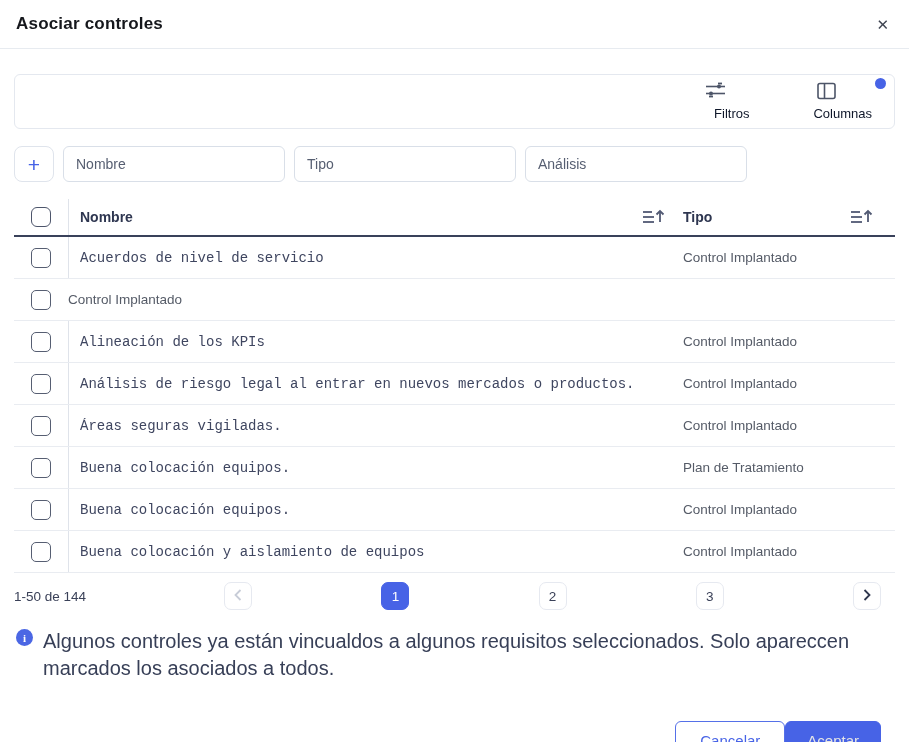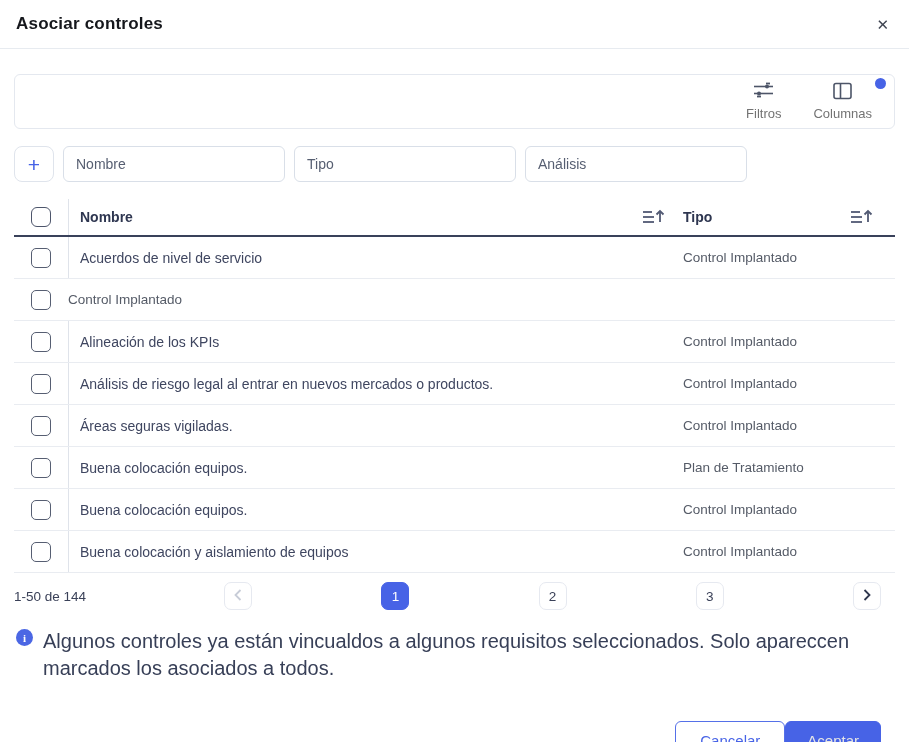--- a/index.html
+++ b/index.html
@@ -20,21 +20,21 @@
   
   .toolbar {
     height: 55px; border: 1px solid #e4e8ef; border-radius: 6px;
     display: flex; justify-content: flex-end; align-items: center; padding-right: 6px;
   }
   .tool-btn {
     position: relative; background: none; border: none; cursor: pointer;
     display: flex; flex-direction: column; align-items: center; gap: 3px;
     padding: 4px 16px; color: #4d5568; font-family: inherit;
   }
-  .tool-btn .tool-label { font-size: 13px; color: #737373; }
+  .tool-btn .tool-label { font-size: 13px; color: #0f172a; margin-left: 32px; }
   .badge-dot { position: absolute; top: 0px; right: 2px; width: 11px; height: 11px; border-radius: 50%; background: var(--accent); }
 
   
   .filter-row { margin-top: 17px; display: flex; align-items: center; gap: 9px; }
   .add-btn {
     width: 40px; height: 36px; background: #fff; border: 1px solid #dfe4ec; border-radius: 8px;
     color: var(--accent); font-size: 21px; line-height: 1; cursor: pointer;
     display: flex; align-items: center; justify-content: center; font-family: inherit;
   }
   .filter-input {
@@ -51,21 +51,21 @@
   .col-nombre {
     flex: 1; min-width: 0; height: 100%; border-left: 1px solid #dfe3ea;
     display: flex; align-items: center; justify-content: space-between;
     padding: 0 18px 0 11px;
   }
   .col-tipo {
     width: 212px; flex: none; height: 100%;
     display: flex; align-items: center; justify-content: space-between; padding-right: 22px;
   }
   .th-label { font-size: 14px; font-weight: 700; color: #2e3650; }
-  .cell-name { font-size: 14px; color: #3f4660; white-space: nowrap; overflow: hidden; text-overflow: ellipsis; }
+  .cell-name { font-size: 14px; color: #3f4660; white-space: nowrap; overflow: hidden; text-overflow: ellipsis; font-family: Liberation Mono, monospace; }
   .cell-tipo { font-size: 13.5px; color: #555b67; }
   .checkbox {
     width: 20px; height: 20px; background: #fff; border: 1.4px solid #4d556b;
     border-radius: 6px; cursor: pointer; flex: none;
   }
   .trow .checkbox { border-radius: 5px; border-color: #565e72; }
   .sort-btn { background: none; border: none; cursor: pointer; display: flex; align-items: center; padding: 0; }
 
   
   .pagination { margin-top: 9px; display: flex; justify-content: space-between; align-items: center; gap: 8px; margin-right: 14px; }

